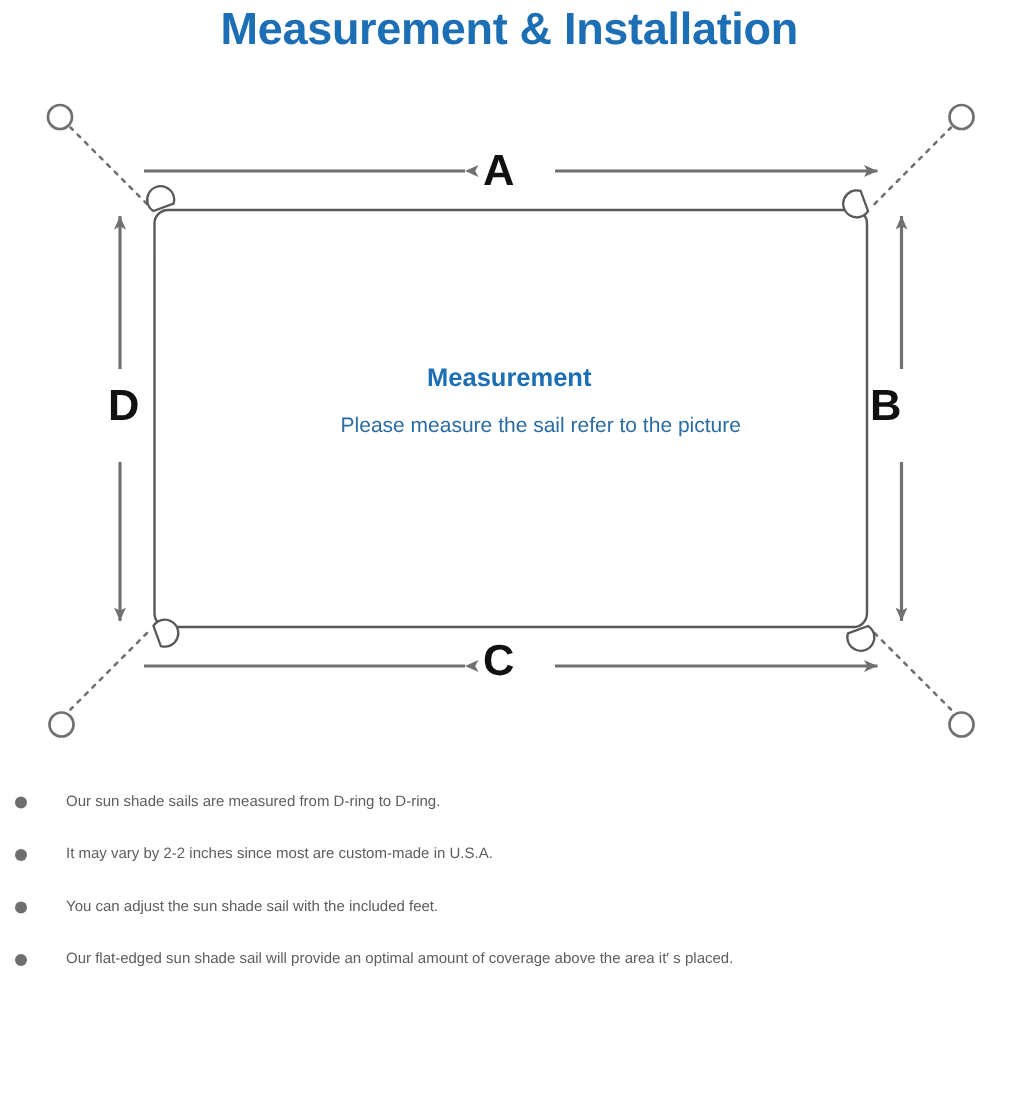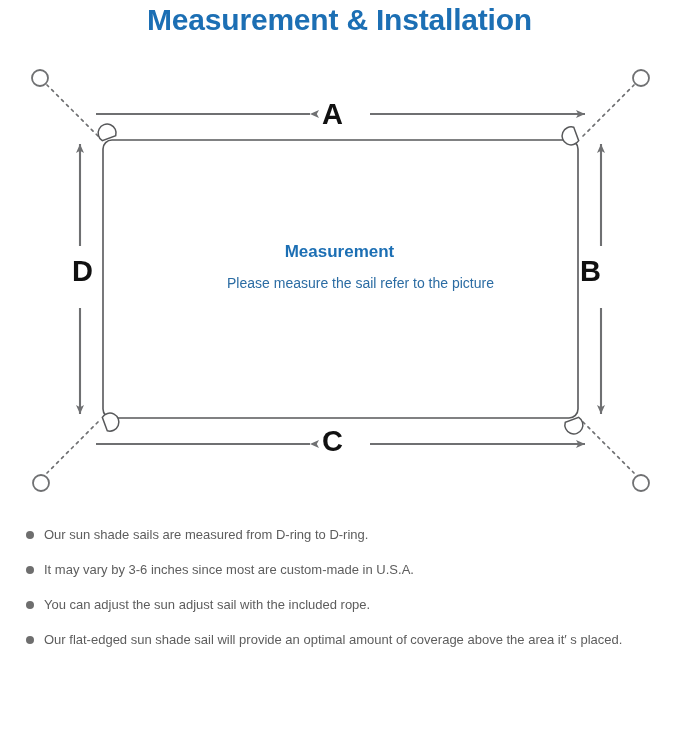--- a/index.html
+++ b/index.html
@@ -69,23 +69,23 @@
   }
 
   
   .notes{
     position:absolute;
     left:0;top:524px;
     width:679px;
   }
   .note{
     position:relative;
-    padding-left:28px;
-    margin:0 14px 14px 16px;
-    font-size:13px;
+    padding-left:44px;
+    margin:0 14px 14px 0;
+    font-size:10px;
     line-height:21px;
     color:#5d5d5d;
     font-family:"Liberation Sans", sans-serif;
   }
   .note .dot{
     position:absolute;
     left:10px;top:7px;
     width:8px;height:8px;
     border-radius:50%;
     background:#6e6e6e;
@@ -158,25 +158,25 @@
     </div>
   </div>
 
   <div class="notes">
     <div class="note">
       <span class="dot"></span>
       <span>Our sun shade sails are measured from D-ring to D-ring.</span>
     </div>
     <div class="note">
       <span class="dot"></span>
-      <span>It may vary by 3-6 inches since most are custom-made in U.S.A.</span>
+      <span>It may vary by 2-2 inches since most are custom-made in U.S.A.</span>
     </div>
     <div class="note">
       <span class="dot"></span>
-      <span>You can adjust the sun adjust sail with the included rope.</span>
+      <span>You can adjust the sun shade sail with the included feet.</span>
     </div>
     <div class="note">
       <span class="dot"></span>
       <span>Our flat-edged sun shade sail will provide an optimal amount of coverage above the area it′ s placed.</span>
     </div>
   </div>
 
 </div>
 
 </body></html>

